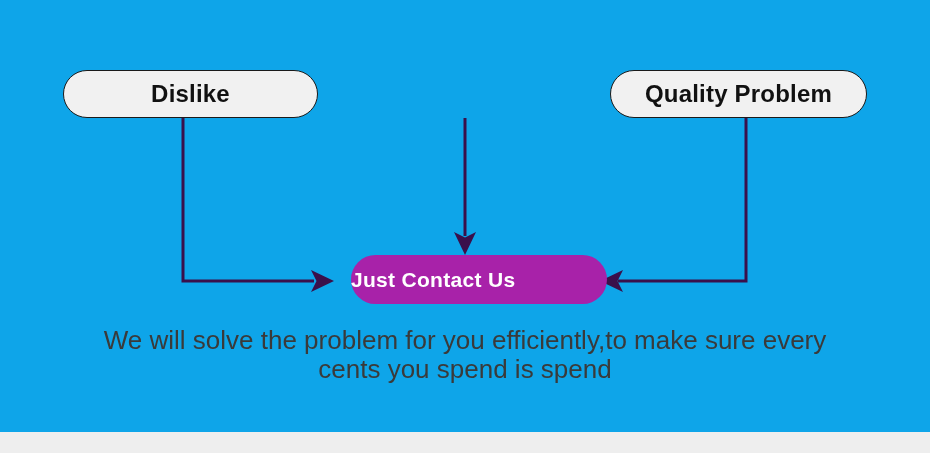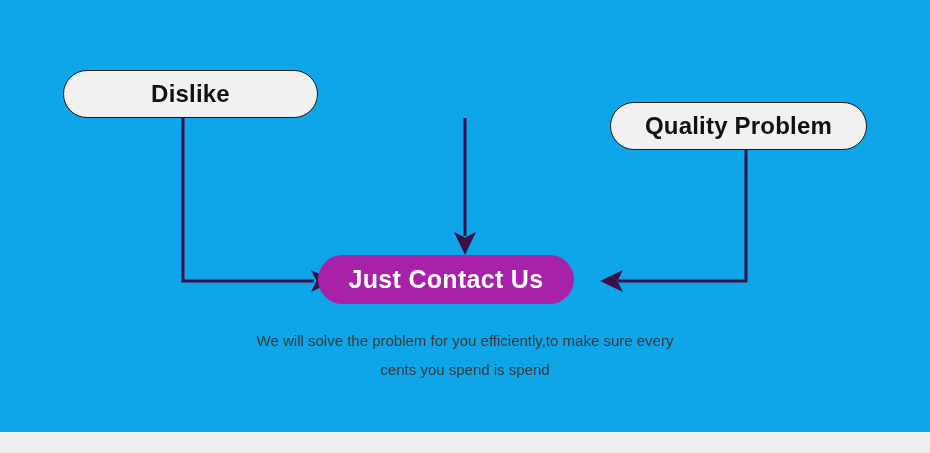--- a/index.html
+++ b/index.html
@@ -26,55 +26,54 @@
     align-items: center;
     justify-content: center;
     font-size: 24px;
     font-weight: 700;
     color: #111111;
     letter-spacing: 0.2px;
     box-sizing: border-box;
   }
   .pill-dislike   { left: 63px;  width: 255px; }
   .pill-unsat     { left: 338px; width: 255px; }
-  .pill-quality   { left: 610px; width: 257px; margin-top: 32px; }
+  .pill-quality   { left: 610px; width: 257px; }
   .arrow-layer {
     position: absolute;
     left: 0; top: 0;
     width: 930px;
     height: 453px;
     pointer-events: none;
   }
   .contact-btn {
     position: absolute;
-    left: 318px;
+    left: 351px;
     top: 255px;
     width: 256px;
     height: 49px;
     background: #a822a9;
     border: none;
     border-radius: 25px;
     display: flex;
     align-items: center;
-    justify-content: center;
     font-family: "Liberation Sans", sans-serif;
-    font-size: 25px;
+    font-size: 21px;
     font-weight: 700;
     color: #ffffff;
     letter-spacing: 0.3px;
     cursor: pointer;
     padding: 0;
   }
   .description {
     position: absolute;
     left: 0;
     top: 326px;
     width: 930px;
     text-align: center;
-    font-size: 15px;
+    font-size: 26px;
     line-height: 29px;
     color: #3a3a3a;
   }
 </style>
 </head>
 <body>
 
 <div class="canvas">
 
   <svg class="arrow-layer" viewBox="0 0 930 453" aria-hidden="true">

